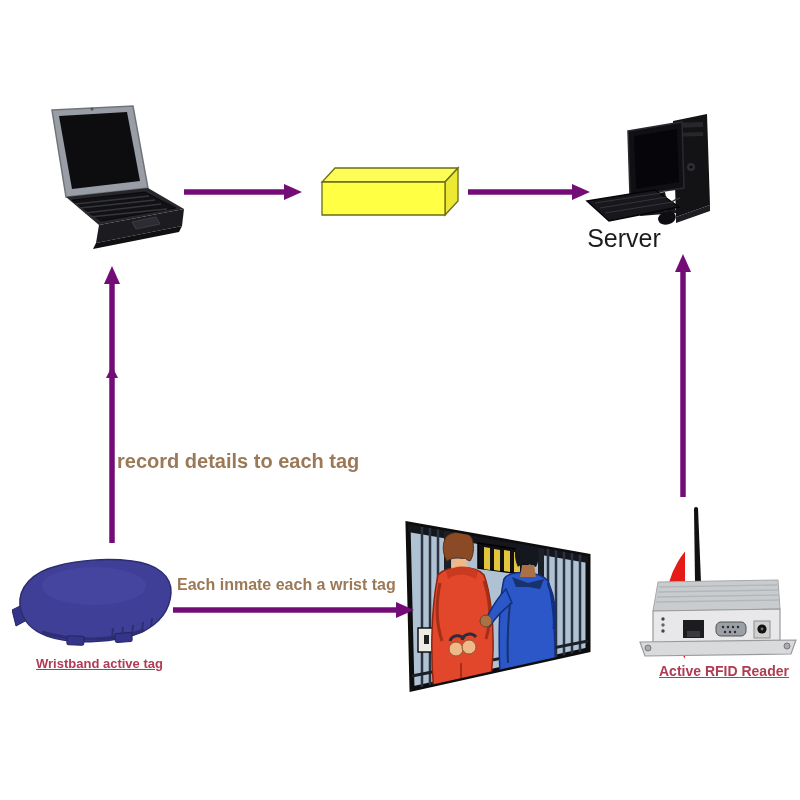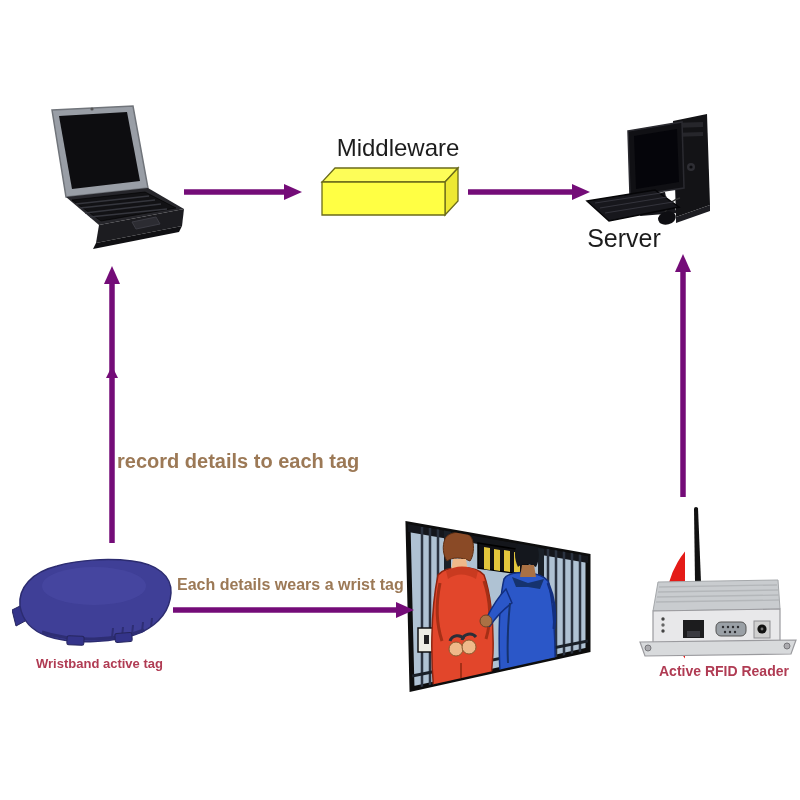--- a/index.html
+++ b/index.html
@@ -3,21 +3,21 @@
 <meta charset="utf-8">
 <style>
   html,body{margin:0;padding:0;background:#fff;}
   .canvas{
     position:relative;width:800px;height:800px;background:var(--background,#fff);
     font-family:"Liberation Sans", sans-serif;overflow:hidden;
   }
   .label{position:absolute;white-space:nowrap;}
   .node-label{color:var(--node-label,#1c1c1c);}
   .flow-label{color:var(--flow-label,#9c7956);font-weight:600;}
-  .tag-label{color:var(--tag-label,#b03b53);font-weight:600;}
+  .tag-label{color:var(--tag-label,#b03b53);font-weight:600;text-decoration:underline;}
 
   .lbl-middleware{left:300px;top:134px;width:196px;text-align:center;font-size:24px;}
   .lbl-client{left:118px;top:236px;width:204px;text-align:center;font-size:25px;}
   .lbl-server{left:576px;top:224px;width:96px;text-align:center;font-size:25px;}
   .lbl-record{left:117px;top:450px;font-size:20px;}
   .lbl-inmate{left:177px;top:576px;font-size:16px;}
   .lbl-wristband{left:36px;top:656px;font-size:13px;}
   .lbl-reader{left:659px;top:663px;font-size:14px;}
 
   .ill{position:absolute;}
@@ -211,20 +211,19 @@
     <g>
       <line class="arrow-line" x1="173" y1="610" x2="398" y2="610"></line>
       <polygon class="arrow-head" points="414,610 396,602 396,618"></polygon>
     </g>
     <g>
       <line class="arrow-line" x1="683" y1="497" x2="683" y2="272"></line>
       <polygon class="arrow-head" points="683,254 675,272 691,272"></polygon>
     </g>
   </svg>
 
-  <div class="label node-label lbl-middleware">Middleware</div>
   <div class="label node-label lbl-server">Server</div>
   <div class="label flow-label lbl-record">record details to each tag</div>
-  <div class="label flow-label lbl-inmate">Each details wears a wrist tag</div>
+  <div class="label flow-label lbl-inmate">Each inmate each a wrist tag</div>
   <div class="label tag-label lbl-wristband">Wristband active tag</div>
   <div class="label tag-label lbl-reader">Active RFID Reader</div>
 
 </div>
 
 </body></html>

